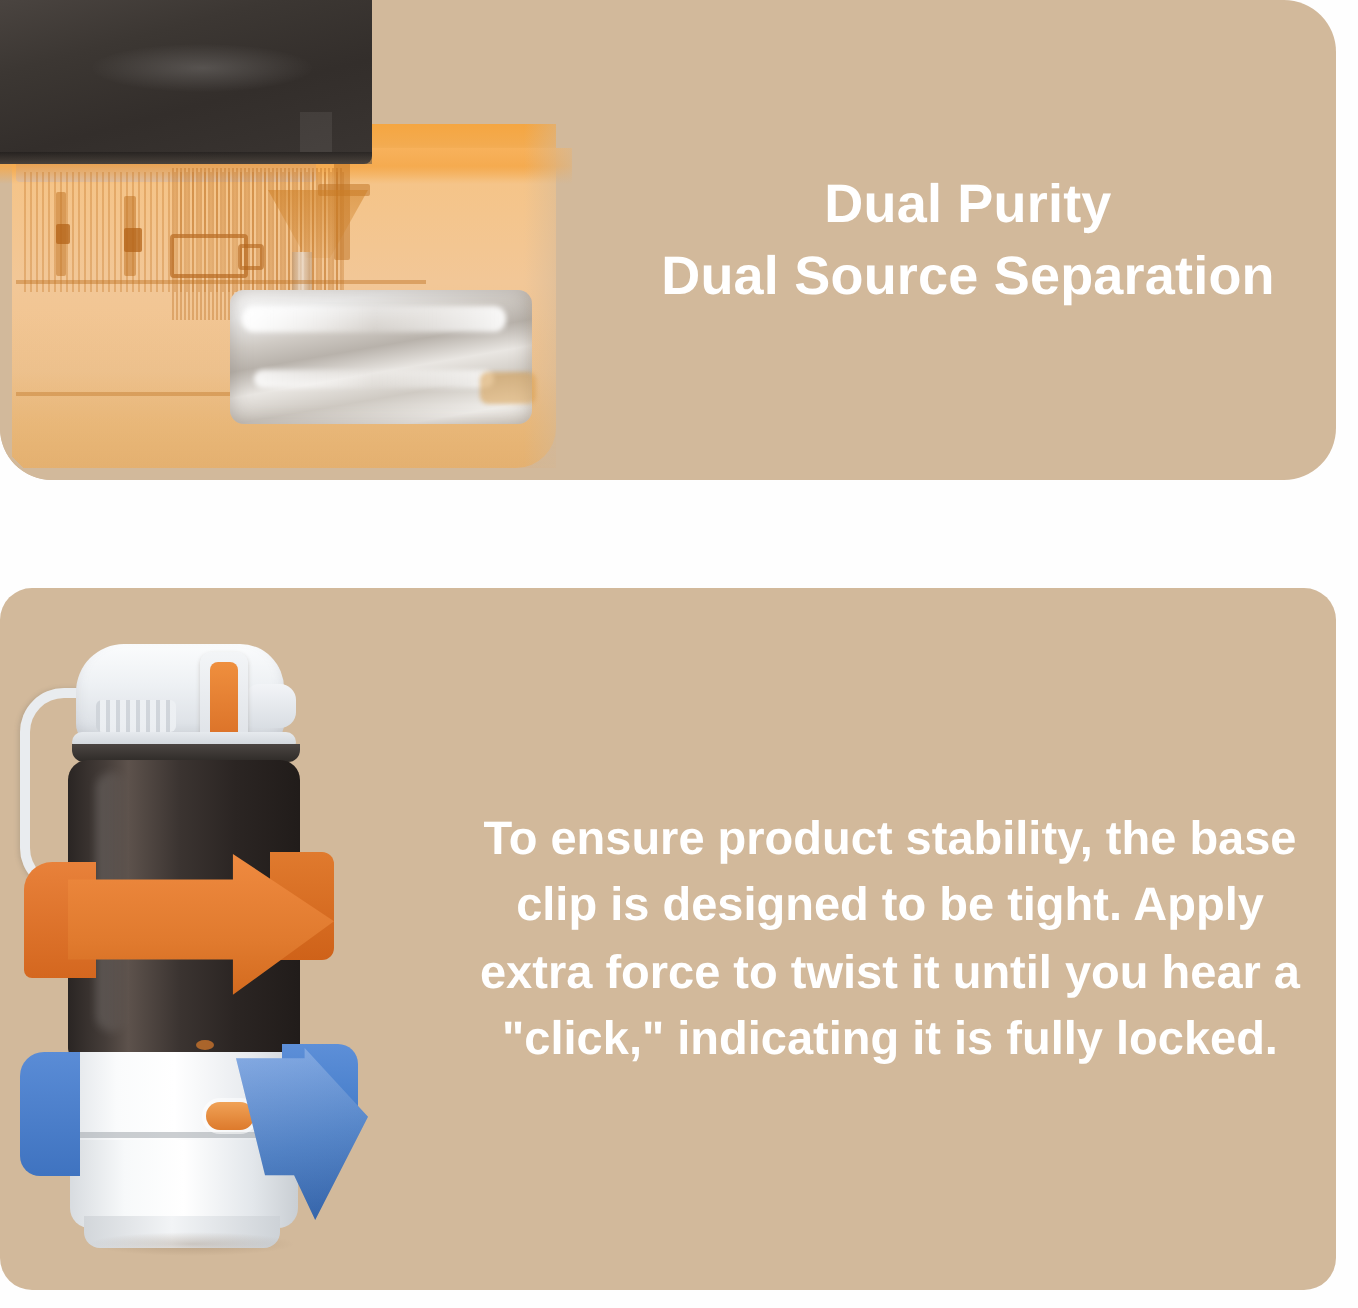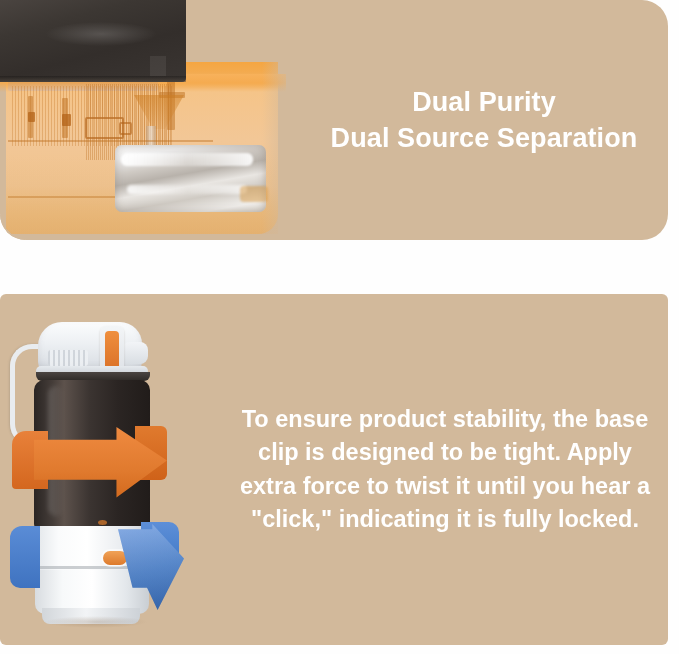--- a/index.html
+++ b/index.html
@@ -148,21 +148,21 @@
   }
   .p1-text h1{
     margin:0;color:#ffffff;text-align:center;
     font-size:27px;line-height:1.34;font-weight:700;
     letter-spacing:.1px;
   }
 
   
   .panel2{
     position:absolute;left:0;top:294px;width:668px;height:351px;
-    background:#d2b99b;border-radius:6px;
+    background:#d2b99b;border-radius:16px;
     overflow:hidden;
   }
   .p2-photo{position:absolute;left:4px;top:4px;width:222px;height:343px;}
   .p2-text{
     position:absolute;left:222px;top:0;width:446px;height:351px;
     display:flex;align-items:center;justify-content:center;
   }
   .p2-text p{
     margin:0;color:#ffffff;text-align:center;
     font-size:23.5px;line-height:1.42;font-weight:700;

